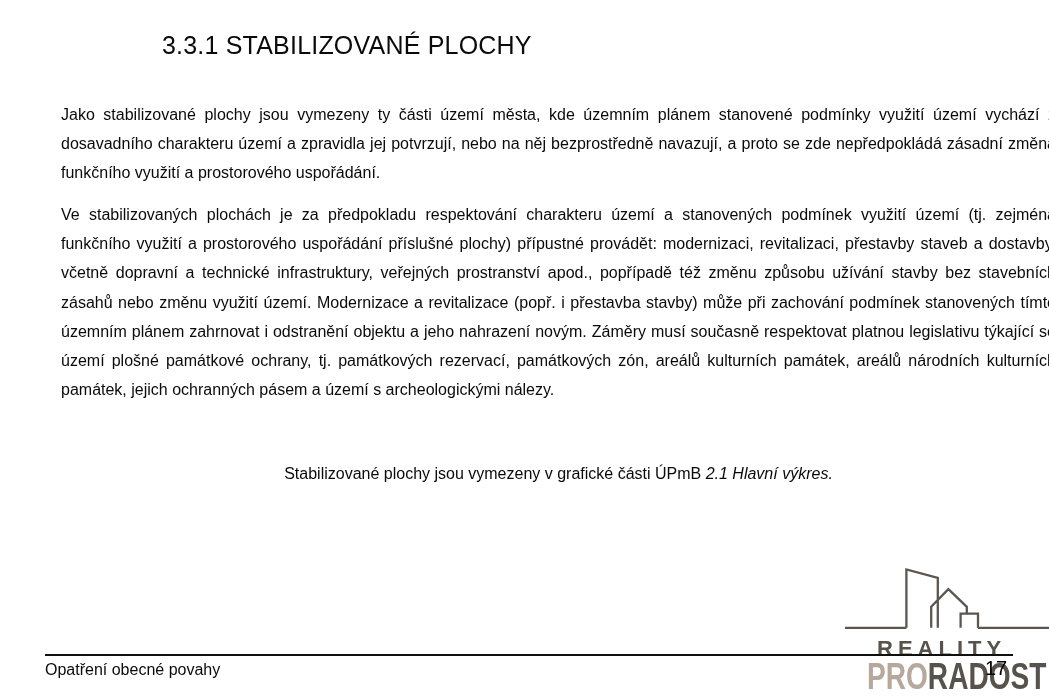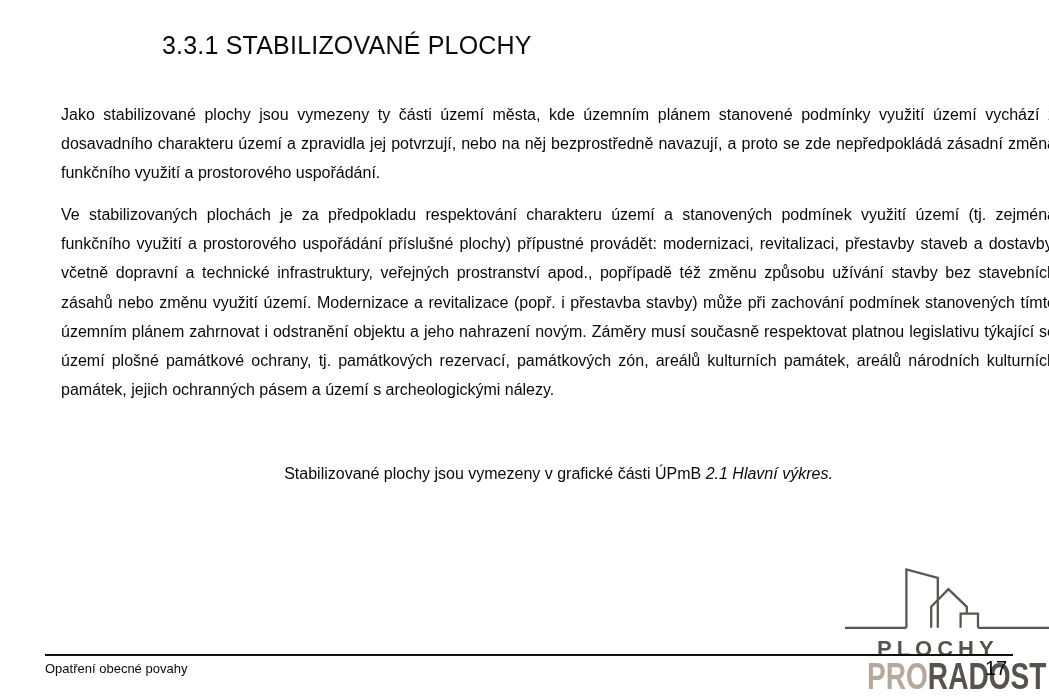--- a/index.html
+++ b/index.html
@@ -73,21 +73,21 @@
     left: 45px;
     top: 654px;
     width: 968px;
     height: 2px;
     background: #101010;
   }
   .footer-title {
     position: absolute;
     left: 45px;
     top: 661px;
-    font-size: 13px;
+    font-size: 16px;
     white-space: nowrap;
   }
   .page-number {
     position: absolute;
     left: 985px;
     top: 657px;
     font-size: 20px;
     color: #000000;
     z-index: 5;
   }
@@ -104,21 +104,21 @@
   <p class="para" style="top:184px">Ve stabilizovaných plochách je za předpokladu respektování charakteru území a stanovených podmínek využití území (tj. zejména funkčního využití a prostorového uspořádání příslušné plochy) přípustné provádět: modernizaci, revitalizaci, přestavby staveb a dostavby, včetně dopravní a technické infrastruktury, veřejných prostranství apod., popřípadě též změnu způsobu užívání stavby bez stavebních zásahů nebo změnu využití území. Modernizace a revitalizace (popř. i přestavba stavby) může při zachování podmínek stanovených tímto územním plánem zahrnovat i odstranění objektu a jeho nahrazení novým. Záměry musí současně respektovat platnou legislativu týkající se území plošné památkové ochrany, tj. památkových rezervací, památkových zón, areálů kulturních památek, areálů národních kulturních památek, jejich ochranných pásem a území s archeologickými nálezy.</p>
 
   <p class="para left" style="top:443px"><span>Stabilizované plochy jsou vymezeny v grafické části ÚPmB </span><span class="italic">2.1 Hlavní výkres.</span></p>
 
 
 
   <div class="logo">
     <svg class="logo-building" width="204" height="77" viewBox="0 0 204 77">
       <path d="M0 72.8 H61.4 M61.4 72.8 V14.5 L92.8 23 V72.8 M86.2 72.8 V51.8 L103.4 34.2 L121.8 51.8 V58.6 M115.6 72.8 V58.6 H133 V72.8 M133 72.8 H204" fill="none" stroke="#5c564f" stroke-width="2.3" stroke-linejoin="miter"></path>
     </svg>
-    <div class="logo-line1">PLOCHY</div>
+    <div class="logo-line1">REALITY</div>
     <div class="logo-line2"><span class="logo-light">PRO</span><span class="logo-dark">RADOST</span></div>
   </div>
 
   <div class="footer-rule"></div>
 
   <div class="footer-title">Opatření obecné povahy</div>
 
   <div class="page-number">17</div>
 
 </div>

